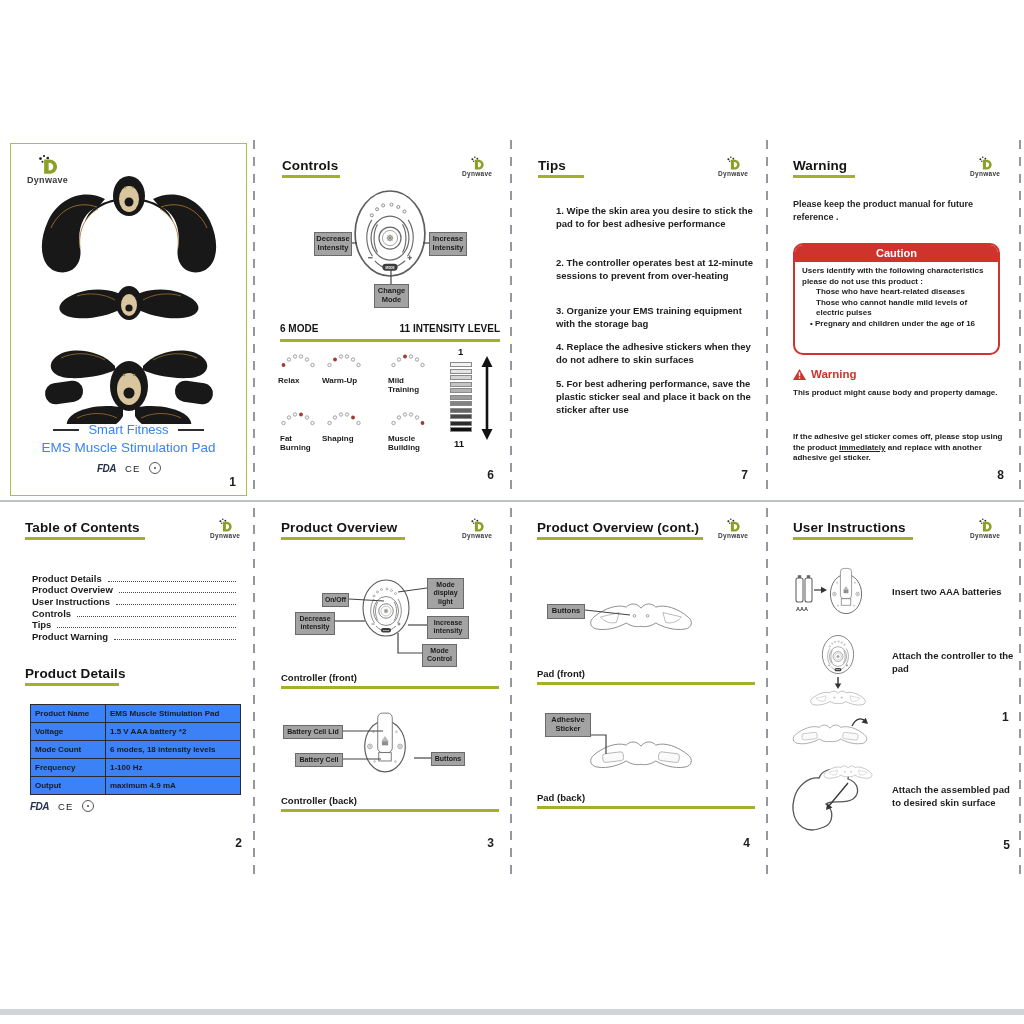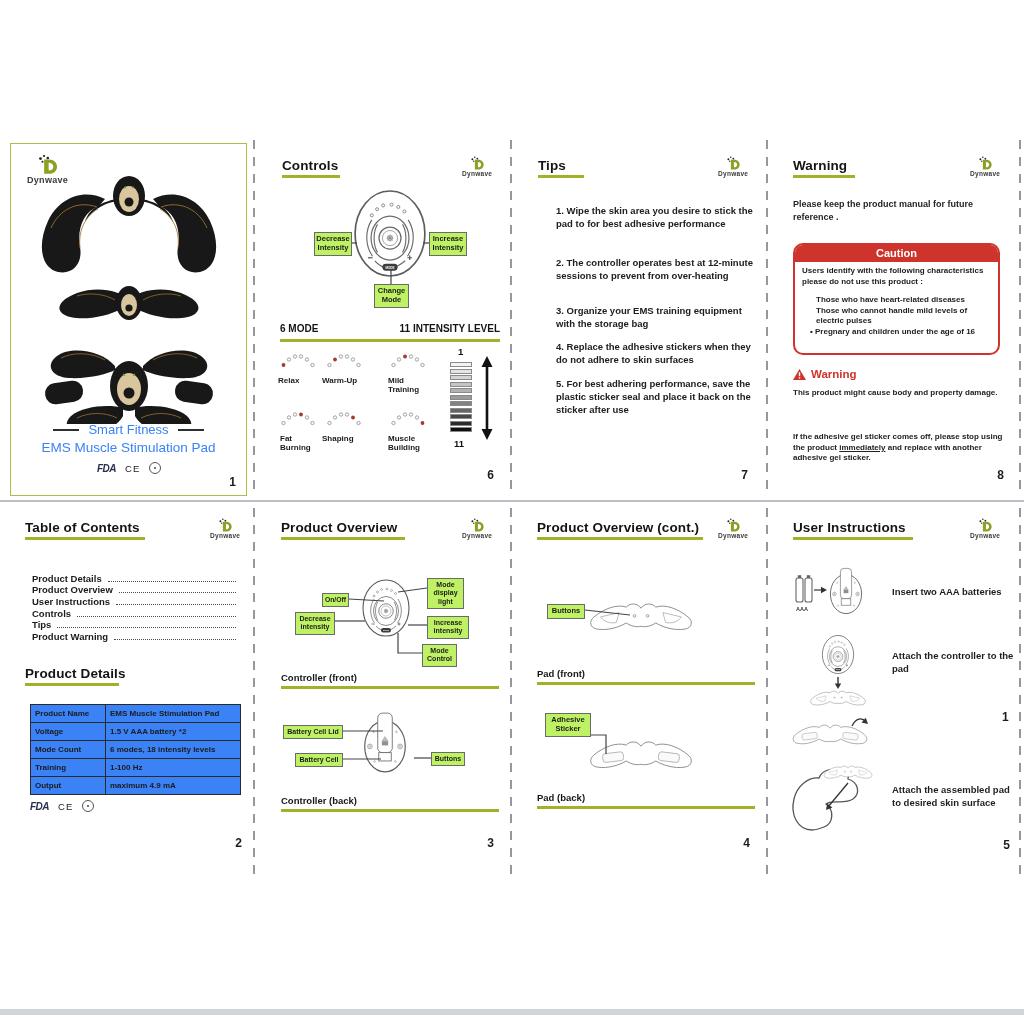--- a/index.html
+++ b/index.html
@@ -12,21 +12,21 @@
   .hline{position:absolute;left:0;width:1024px;top:500px;height:2px;background:#bcc1c7}
   .footbar{position:absolute;left:0;width:1024px;top:1009px;height:6px;background:#cfd5db}
 
   .ptitle{position:absolute;font-weight:700;font-size:13.5px;color:#141414;letter-spacing:.1px;white-space:nowrap}
   .ptitle .rule{height:3px;background:#a3b02a;margin-top:2px}
 
   .logo{position:absolute;display:flex;flex-direction:column;align-items:center}
   .logo .lname{font-size:6.5px;font-weight:700;color:#3a3a3a;letter-spacing:.3px;margin-top:-1px}
   .logo.big .lname{font-size:9px}
 
-  .lbl{position:absolute;border:1px solid #6a6a6a;background:#bef264;font-size:7.5px;font-weight:700;
+  .lbl{position:absolute;border:1px solid #6a6a6a;background:#a3a3a3;font-size:7.5px;font-weight:700;
        line-height:1.18;text-align:center;color:#1c1c1c;padding:2px 1px;box-sizing:border-box;z-index:3}
   .pagenum{position:absolute;font-size:12px;font-weight:700;color:#1d1d1d}
   .cap{position:absolute;font-size:9.5px;font-weight:700;color:#161616}
   .caprule{position:absolute;height:2.5px;background:#a3b02a}
   .btxt{position:absolute;font-weight:700;color:#262626}
   .dsvg{position:absolute;z-index:1}
 
   
   .cover{border:1px solid #b1bb4a;background:#fff;box-sizing:border-box}
   .cover-title{position:absolute;left:0;width:100%;text-align:center;font-weight:400;color:#3b82f6}
@@ -336,21 +336,21 @@
       <svg width="15" height="15">
           <use href="#s-logo-mark"></use>
         </svg>
       <span class="lname">Dynwave</span>
     </div>
     <div class="btxt" style="left:19px;top:58px;width:210px;font-size:9px;line-height:1.4">Please keep the product manual for future reference .</div>
     <div class="caution" style="left:19px;top:103px;width:207px;height:112px">
       <div class="caution-head">Caution</div>
       <div class="caution-body">
         <div>Users identify with the following characteristics please do not use this product :</div>
-        <div class="ci" style="margin-top:8px">Those who have heart-related diseases</div>
+        <div class="ci" style="margin-top:0">Those who have heart-related diseases</div>
         <div class="ci">Those who cannot handle mild levels of electric pulses</div>
         <div class="ci bullet">•  Pregnary and children under the age of 16</div>
       </div>
     </div>
     <div class="warn2" style="left:19px;top:228px">
       <svg width="13" height="11" viewBox="0 0 13 11">
         <polygon points="6.5,0 13,11 0,11" fill="#cf342c"></polygon>
         <rect x="5.8" y="3.2" width="1.4" height="4" fill="#fff"></rect>
           <rect x="5.8" y="8.2" width="1.4" height="1.4" fill="#fff"></rect>
       </svg>
@@ -406,21 +406,21 @@
           </tr>
       <tr>
             <td class="c1">Voltage</td>
             <td class="c2">1.5 V AAA battery *2</td>
           </tr>
       <tr>
             <td class="c1">Mode Count</td>
             <td class="c2">6 modes, 18 intensity levels</td>
           </tr>
       <tr>
-            <td class="c1">Training</td>
+            <td class="c1">Frequency</td>
             <td class="c2">1-100 Hz</td>
           </tr>
       <tr>
             <td class="c1">Output</td>
             <td class="c2">maximum 4.9 mA</td>
           </tr>
     </tbody>
       </table>
     <div class="certs" style="left:22px;top:292px">
       <span class="fda">FDA</span>

